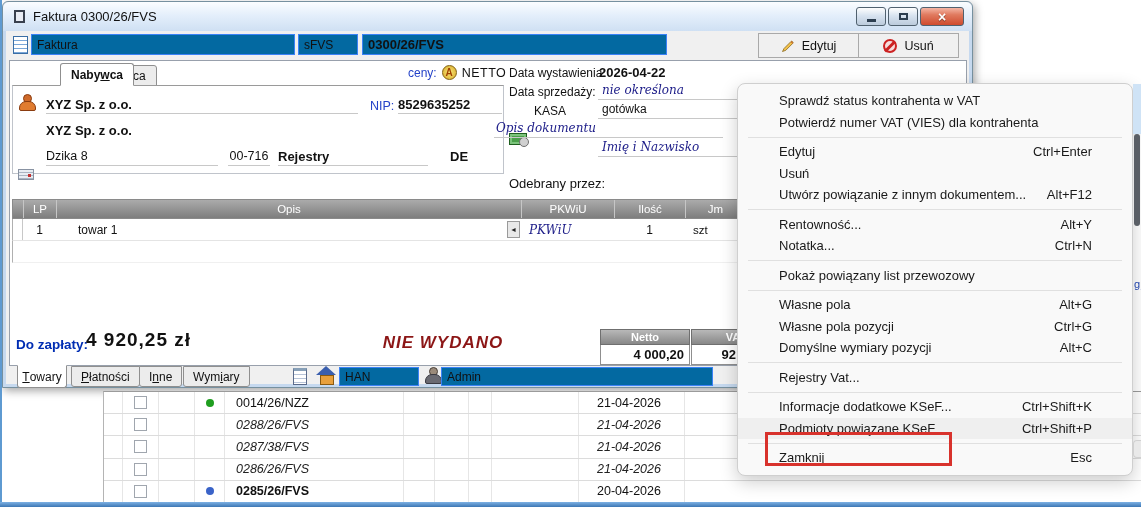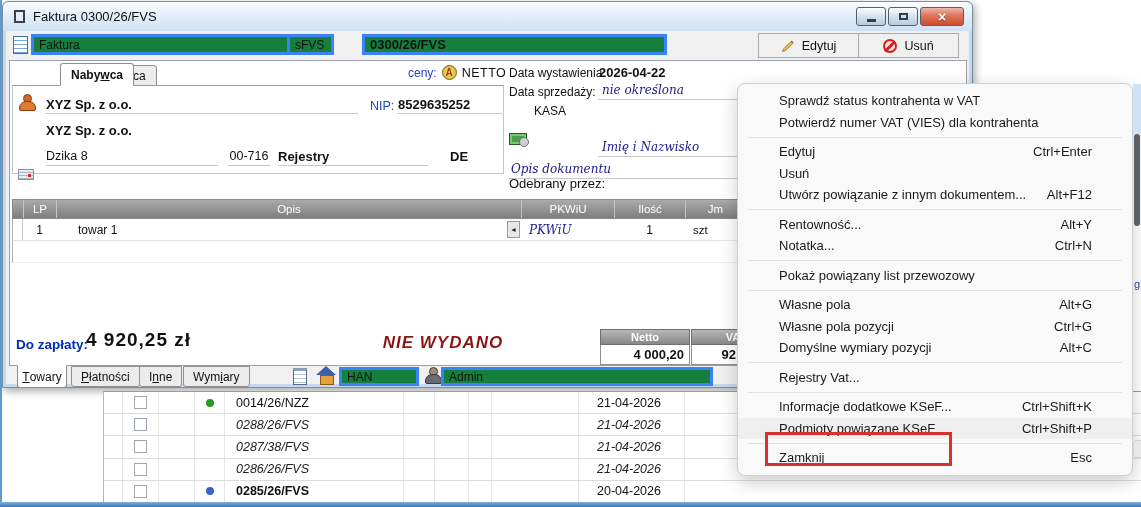--- a/index.html
+++ b/index.html
@@ -26,24 +26,24 @@
           background:linear-gradient(#fefefe,#d7e3f0 45%,#bccbdc);
           display:flex; align-items:center; justify-content:center; }
   .wbtn.close { width:44px; background:linear-gradient(#f4b5a4,#e07a5f 40%,#cf4b2e); }
   .glyph-min { width:9px; height:3px; background:#2c3e50; margin-top:8px; }
   .glyph-max { width:9px; height:7px; border:2px solid #2c3e50; background:transparent; }
   .glyph-x { color:#fff; font-size:14px; font-weight:bold; text-shadow:0 1px 1px rgba(0,0,0,.45); line-height:1; }
 
   
   #doc-icon { left:10px; top:34px; width:15px; height:18px; border:1px solid #3a6ea5;
               background:repeating-linear-gradient(#ffffff 0 3px,#7aa7d8 3px 4px); }
-  .tinput { position:absolute; height:21px; border:3px solid #3b82f6; background:#15803d;
+  .tinput { position:absolute; height:21px; border:1px solid #3b82f6; background:#0369a1;
             font-size:12px; font-family:inherit; padding:2px 5px; color:#111; }
   #in-doctype { left:28px; top:32px; width:264px; }
-  #in-subtype { left:284px; top:32px; width:47px; }
+  #in-subtype { left:295px; top:32px; width:60px; }
   #in-number  { left:359px; top:32px; width:305px; font-weight:bold; font-size:13px; }
   #btnrow { left:755px; top:31px; width:201px; height:25px; display:flex; border:1px solid #a9a9a9; }
   .tbtn { flex:1; display:flex; align-items:center; justify-content:center; gap:7px;
           font-size:12.5px; cursor:default; }
   .tbtn + .tbtn { border-left:1px solid #a9a9a9; }
   .block-icon { width:14px; height:14px; border:2px solid #cc2222; border-radius:50%;
                 position:relative; background:#f6dcdc; }
   .block-icon::after { content:''; position:absolute; left:-2px; top:4px; width:14px; height:3px;
                        background:#cc2222; transform:rotate(-45deg); }
 
@@ -226,21 +226,22 @@
     <span class="fld" style="left:218px;top:88px;width:42px;text-align:center;">00-716</span>
     <span class="fld bold13" style="left:268px;top:88px;width:150px;">Rejestry</span>
     <span class="abs bold13" style="left:440px;top:88px;">DE</span>
 
     <span class="abs" style="left:499px;top:5px;font-size:12px;">Data wystawienia:</span>
     <span class="abs bold13" style="left:589px;top:4px;">2026-04-22</span>
     <span class="abs" style="left:499px;top:24px;font-size:12px;">Data sprzedaży:</span>
     <span class="fld script" style="left:588px;top:22px;width:140px;padding-left:4px;">nie określona</span>
     <div class="abs kasa-icon" style="left:499px;top:44px;"></div>
     <span class="abs" style="left:524px;top:43px;font-size:12px;">KASA</span>
-    <span class="fld script" style="left:499px;top:60px;width:229px;padding-left:2px;margin-top:41px;">Opis dokumentu</span>
+    <span class="fld" style="left:588px;top:41px;width:140px;padding-left:4px;font-size:12px;">gotówka</span>
+    <span class="fld script" style="left:484px;top:60px;width:229px;padding-left:2px;">Opis dokumentu</span>
     <span class="abs" style="left:499px;top:81px;font-size:13px;margin-top:34px;">Odebrany przez:</span>
     <span class="fld script" style="left:588px;top:79px;width:140px;padding-left:4px;">Imię i Nazwisko</span>
 
     <div class="abs" id="itable">
       <div class="thead">
         <div class="th c-sel"></div>
         <div class="th c-lp">LP</div>
         <div class="th c-opis">Opis</div>
         <div class="th c-pkwiu">PKWiU</div>
         <div class="th c-il">Ilość</div>

